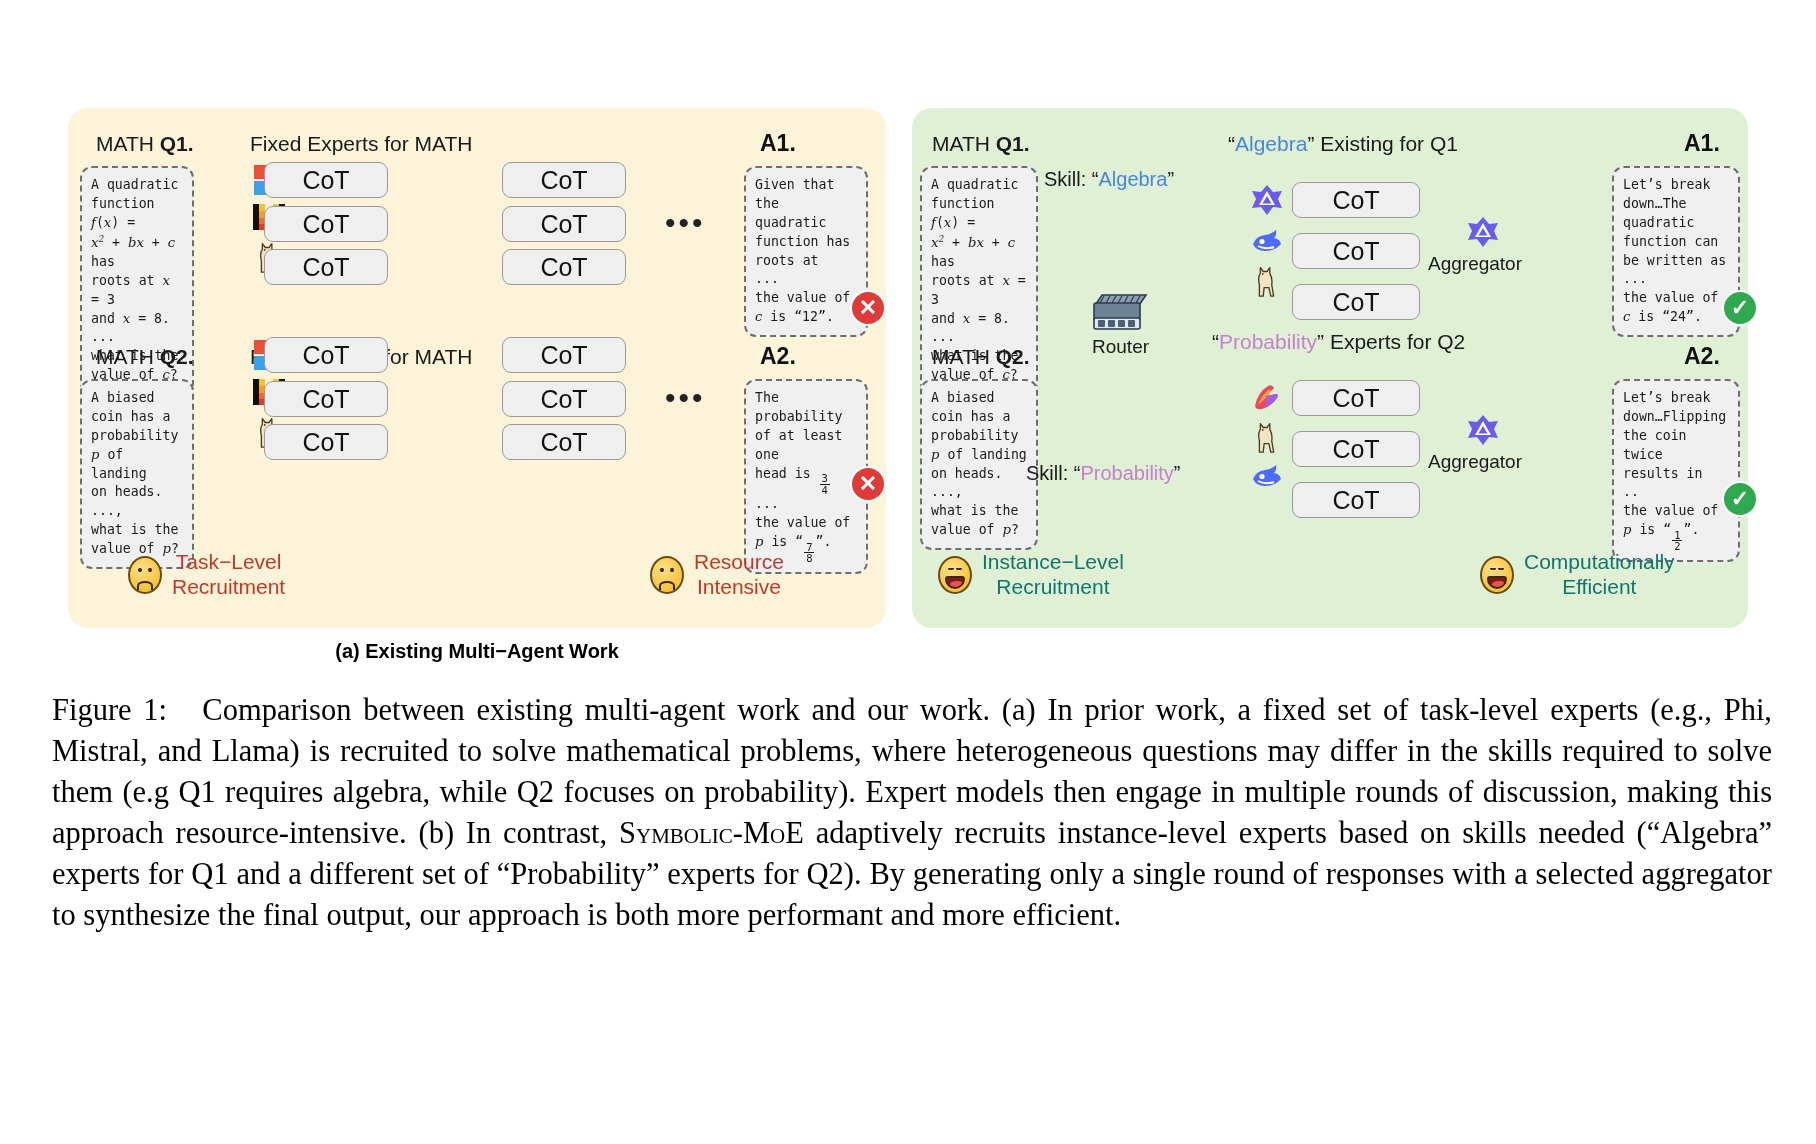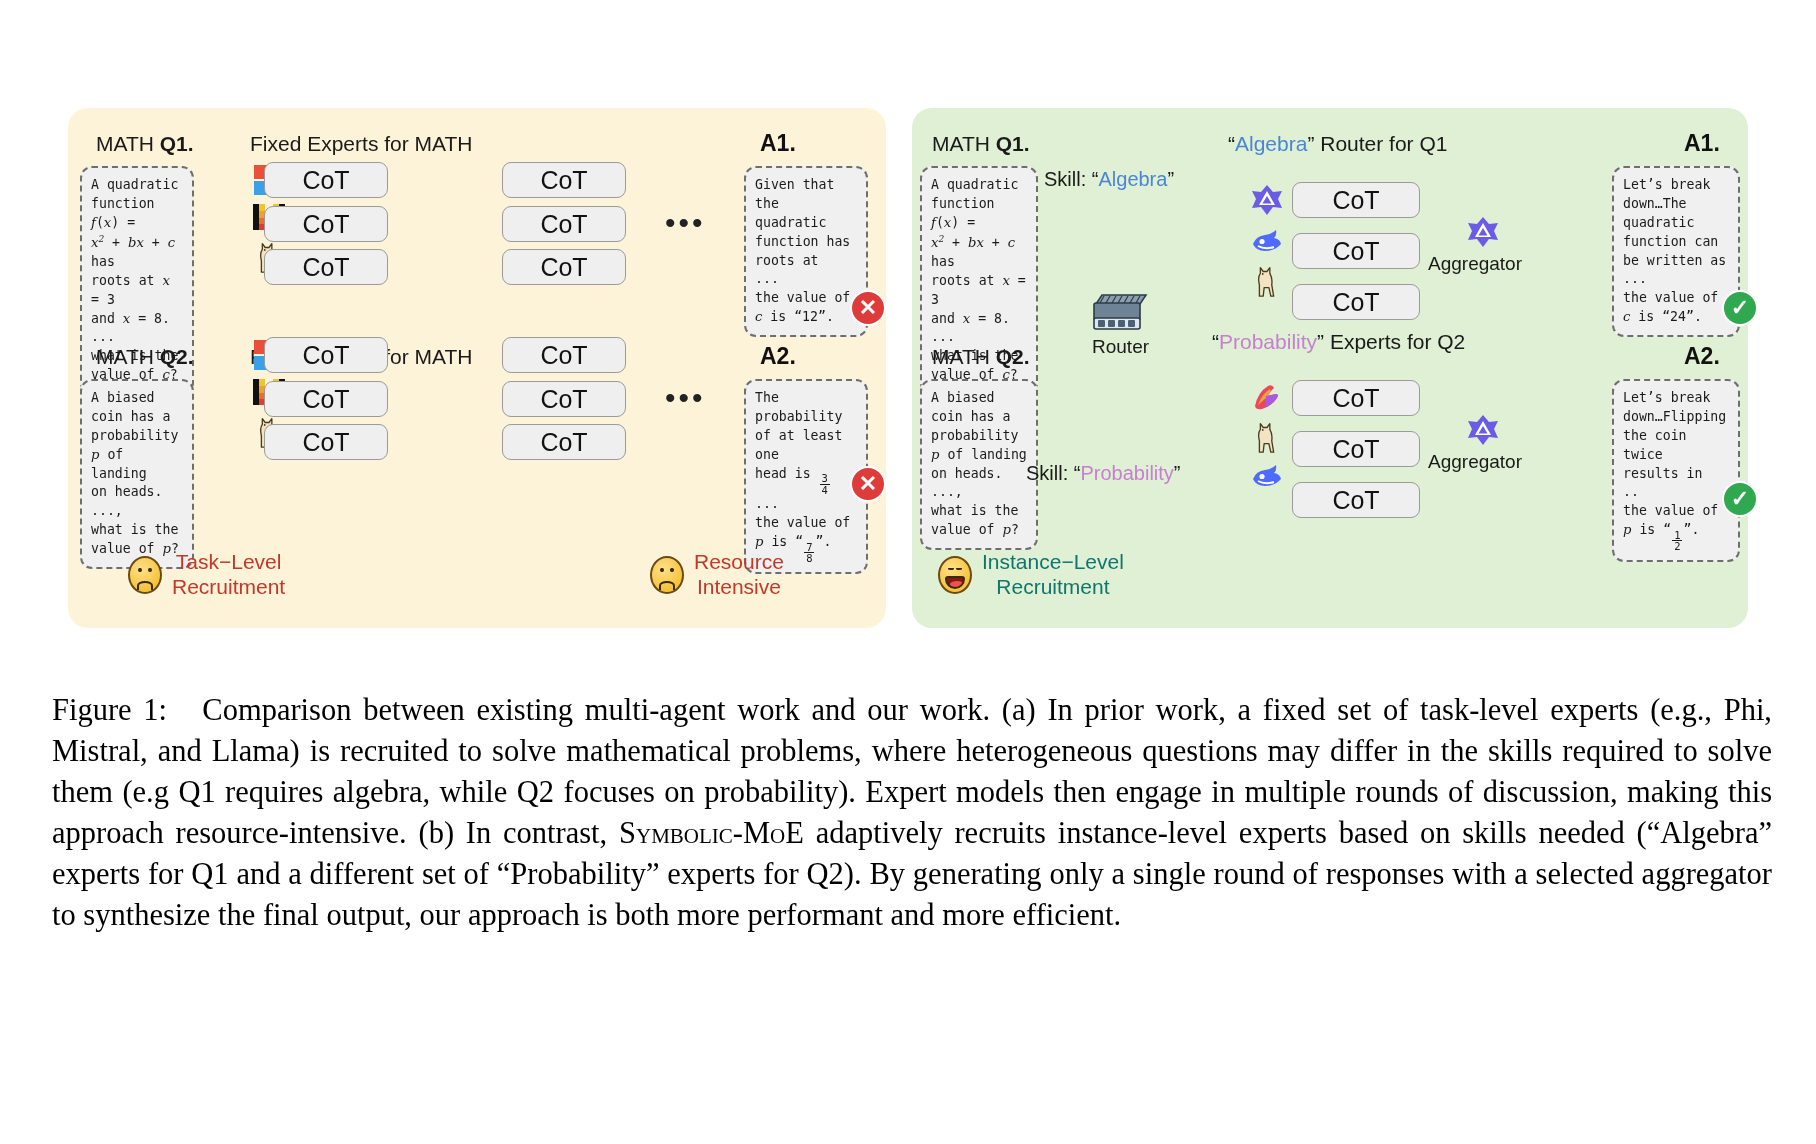--- a/index.html
+++ b/index.html
@@ -441,28 +441,29 @@
   <div class="foot-item foot-bad" style="left:650px; top:550px;">
     <div class="face sad">
         <div class="head"></div>
         <div class="eye l"></div>
         <div class="eye r"></div>
         <div class="mouth"></div>
       </div>
     <div class="foot-text"><span>Resource</span><br><span>Intensive</span></div>
   </div>
 
+  <div class="panel-caption" style="left:68px; top:640px; width:818px;">(a) Existing Multi−Agent Work</div>
 
   <div class="panel" id="panel-b"></div>
 
   <div class="heading" style="left:932px; top:132px;">
     <span>MATH </span><b>Q1.</b>
   </div>
   <div class="heading" style="left:1228px; top:132px;">
-    “<span class="alg">Algebra</span>”<span> Router for Q1</span>
+    “<span class="alg">Algebra</span>”<span> Existing for Q1</span>
   </div>
   <div class="aq" style="left:1684px; top:130px;">A1.</div>
 
   <div class="qbox" style="left:920px; top:166px; width:118px;">A quadratic
 function <i>f</i>(<i>x</i>) =
 <i>x</i><span class="sup">2</span> + <i>bx</i> + <i>c</i> has
 roots at <i>x</i> = 3
 and <i>x</i> = 8.
 ...
 what is the
@@ -606,20 +607,29 @@
 
   <div class="foot-item foot-good" style="left:938px; top:550px;">
     <div class="face happy">
         <div class="head"></div>
         <div class="eye l"></div>
         <div class="eye r"></div>
         <div class="mouth"></div>
       </div>
     <div class="foot-text"><span>Instance−Level</span><br><span>Recruitment</span></div>
   </div>
+  <div class="foot-item foot-good" style="left:1480px; top:550px;">
+    <div class="face happy">
+        <div class="head"></div>
+        <div class="eye l"></div>
+        <div class="eye r"></div>
+        <div class="mouth"></div>
+      </div>
+    <div class="foot-text"><span>Computationally</span><br><span>Efficient</span></div>
+  </div>
 
 
   <div id="caption">
     <span>Figure 1:</span>
     <span>&nbsp;&nbsp;Comparison between existing multi-agent work and our work. (a) In prior work, a fixed set of task-level experts (e.g., Phi, Mistral, and Llama) is recruited to solve mathematical problems, where heterogeneous questions may differ in the skills required to solve them (e.g Q1 requires algebra, while Q2 focuses on probability). Expert models then engage in multiple rounds of discussion, making this approach resource-intensive. (b) In contrast, <span class="sc">Symbolic-MoE</span> adaptively recruits instance-level experts based on skills needed (“Algebra” experts for Q1 and a different set of “Probability” experts for Q2). By generating only a single round of responses with a selected aggregator to synthesize the final output, our approach is both more performant and more efficient.</span>
   </div>
 
 </div>
 
 </body></html>

